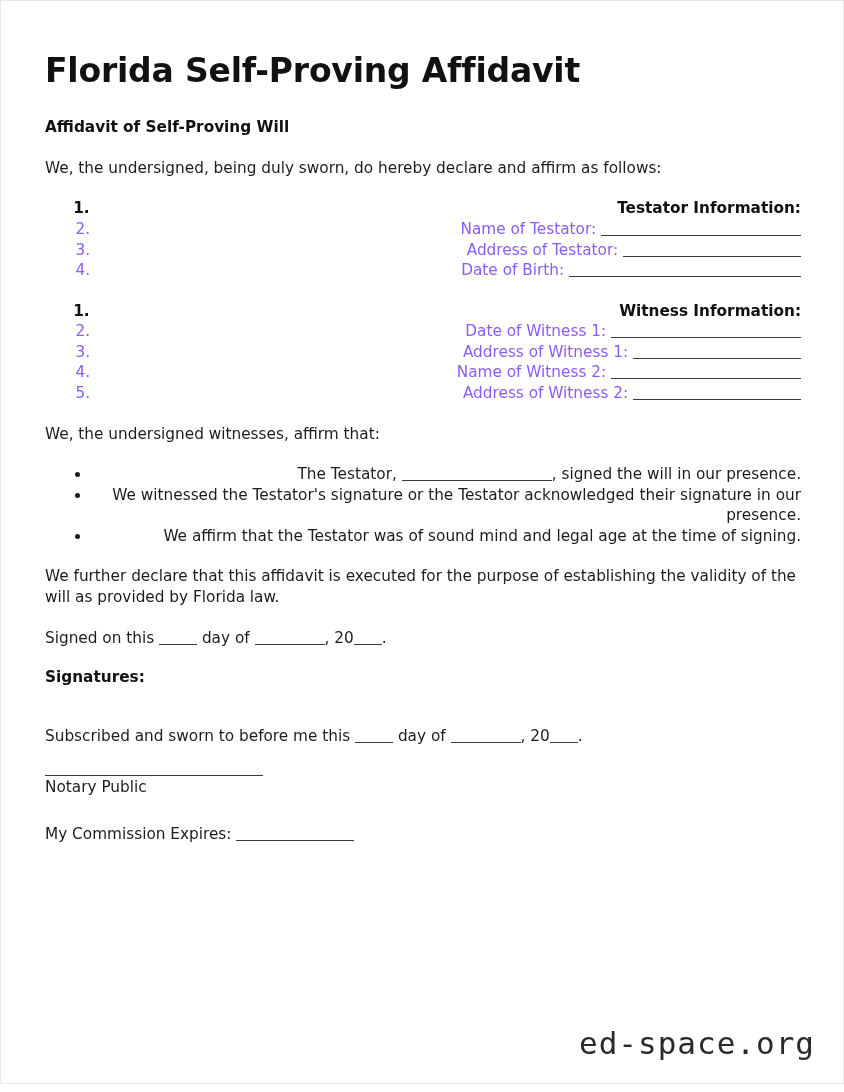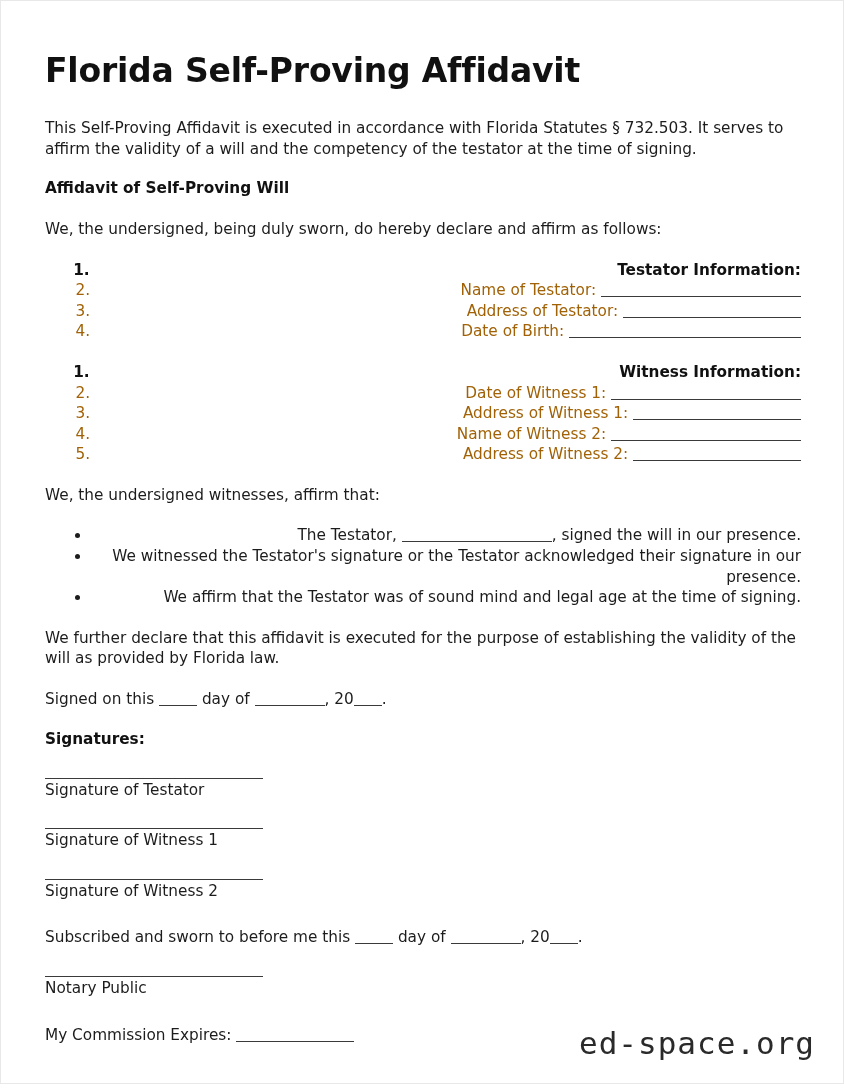--- a/index.html
+++ b/index.html
@@ -58,21 +58,21 @@
   ol.info-list {
     margin: 0 0 20px 0;
     padding: 0 0 0 50px;
     list-style-position: outside;
     list-style-type: decimal;
     text-align: right;
   }
   ol.info-list li {
     font-size: 15.3px;
     line-height: 1.345;
-    color: #a16207;
+    color: #8b5cf6;
     padding-left: 2px;
   }
   ol.info-list li.bold-item {
     font-weight: bold;
     color: #111111;
   }
 
   ul.affirm-list {
     margin: 0 0 20px 0;
     padding: 0 0 0 46px;
@@ -123,21 +123,20 @@
   }
 </style>
 </head>
 <body>
 
 <div class="page">
   <div class="content">
 
     <h1 class="doc-title">Florida Self-Proving Affidavit</h1>
 
-    <p class="para">This Self-Proving Affidavit is executed in accordance with Florida Statutes § 732.503. It serves to affirm the validity of a will and the competency of the testator at the time of signing.</p>
 
     <h2 class="sub">Affidavit of Self-Proving Will</h2>
 
     <p class="para">We, the undersigned, being duly sworn, do hereby declare and affirm as follows:</p>
 
     <ol class="info-list">
         <li class="bold-item"><span>Testator Information:</span></li>
         <li><span>Name of Testator:</span> <span class="blank" style="width: 200px;"></span></li>
         <li><span>Address of Testator:</span> <span class="blank" style="width: 178px;"></span></li>
         <li><span>Date of Birth:</span> <span class="blank" style="width: 232px;"></span></li>
@@ -158,34 +157,20 @@
         <li><span>We witnessed the Testator's signature or the Testator acknowledged their signature in our presence.</span></li>
         <li><span>We affirm that the Testator was of sound mind and legal age at the time of signing.</span></li>
       </ul>
 
     <p class="para">We further declare that this affidavit is executed for the purpose of establishing the validity of the will as provided by Florida law.</p>
 
     <p class="para"><span>Signed on this </span><span class="blank" style="width: 38px;"></span><span> day of </span><span class="blank" style="width: 70px;"></span><span>, 20</span><span class="blank" style="width: 28px;"></span><span>.</span></p>
 
     <h2 class="sub">Signatures:</h2>
 
-    <div>
-        <div class="sig-block">
-          <div class="sig-rule"></div>
-          <div class="sig-label">Signature of Testator</div>
-        </div>
-        <div class="sig-block">
-          <div class="sig-rule"></div>
-          <div class="sig-label">Signature of Witness 1</div>
-        </div>
-        <div class="sig-block">
-          <div class="sig-rule"></div>
-          <div class="sig-label">Signature of Witness 2</div>
-        </div>
-      </div>
 
     <div class="spacer-lg"></div>
 
     <p class="para"><span>Subscribed and sworn to before me this </span><span class="blank" style="width: 38px;"></span><span> day of </span><span class="blank" style="width: 70px;"></span><span>, 20</span><span class="blank" style="width: 28px;"></span><span>.</span></p>
 
     <div class="sig-block">
       <div class="sig-rule"></div>
       <div class="sig-label">Notary Public</div>
     </div>
 

